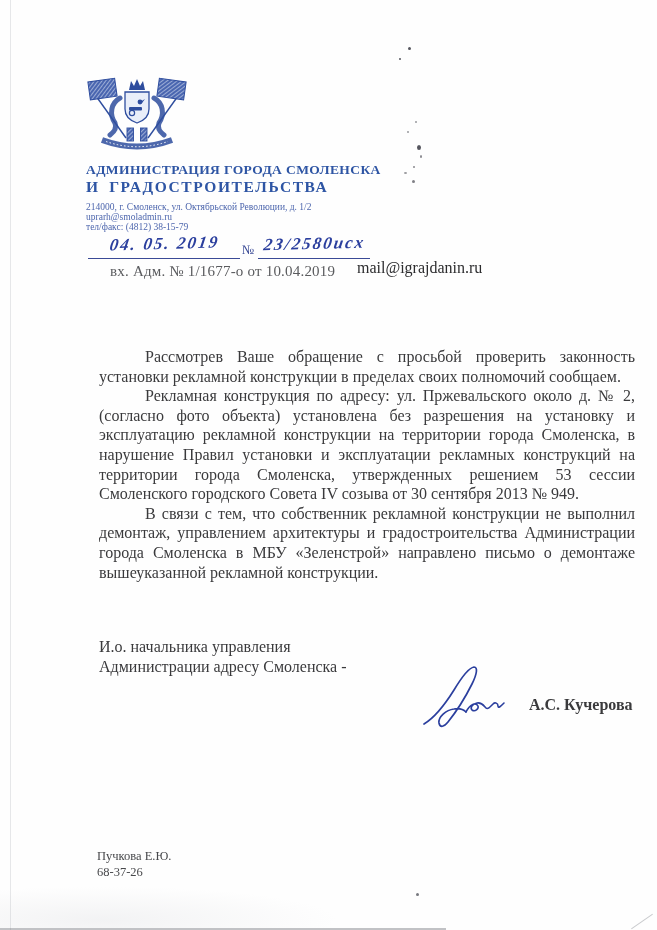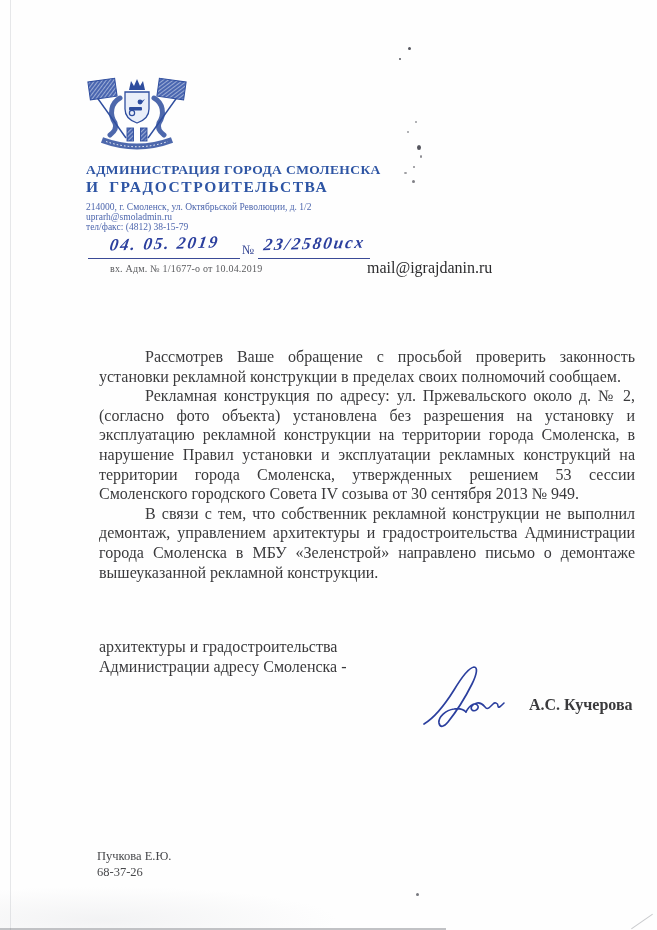--- a/index.html
+++ b/index.html
@@ -21,22 +21,22 @@
   .org1{color:#2e55a4;font-weight:bold;font-size:13.5px;letter-spacing:.4px;margin-top:4px;}
   .org2{color:#2e55a4;font-weight:bold;font-size:15.5px;letter-spacing:1.6px;word-spacing:4px;margin-top:3px;}
   .org3{color:#2e55a4;font-weight:bold;font-size:15.5px;letter-spacing:1.6px;word-spacing:4px;}
   .addr{color:#4d66ad;font-size:9.5px;margin-top:6px;}
   .addr2{color:#4d66ad;font-size:9.5px;}
   
   .ref-date{position:absolute;left:88px;top:234px;width:152px;height:24px;border-bottom:1.6px solid #3a4a96;text-align:center;}
   .ref-num{position:absolute;left:258px;top:234px;width:112px;height:24px;border-bottom:1.6px solid #3a4a96;text-align:center;}
   .hand{font-style:italic;font-weight:bold;color:#2b3f9e;font-size:17px;letter-spacing:2px;display:inline-block;transform:skewX(-10deg) rotate(-1.5deg);white-space:nowrap;}
   .num-sign{position:absolute;left:242px;top:242px;color:#3a4a96;font-size:13px;}
-  .incoming{position:absolute;left:110px;top:263px;color:#5a5b5e;font-size:10px;letter-spacing:.2px;}
-  .recipient{position:absolute;left:367px;top:259px;color:#2c2c2e;font-size:16px;}
+  .incoming{position:absolute;left:110px;top:263px;color:#5a5b5e;font-size:15px;letter-spacing:.2px;}
+  .recipient{position:absolute;left:357px;top:259px;color:#2c2c2e;font-size:16px;}
   
   .body-text{position:absolute;left:99px;top:347px;width:536px;color:#3a3a3c;
     font-size:16px;line-height:19.6px;text-align:justify;}
   .body-text p{margin:0;text-indent:46px;}
   
   .sig-block{position:absolute;left:99px;top:637px;color:#3a3a3c;font-size:16px;line-height:19.6px;}
   .sig-name{position:absolute;left:529px;top:696px;color:#3a3a3c;font-size:16px;font-weight:bold;}
   .sig-svg{position:absolute;left:420px;top:662px;}
   
   .footer{position:absolute;left:97px;top:849px;color:#47484b;font-size:12.5px;line-height:15.5px;}
@@ -116,21 +116,21 @@
 
   <div class="recipient">mail@igrajdanin.ru</div>
 
   <div class="body-text">
     <p>Рассмотрев Ваше обращение с просьбой проверить законность установки рекламной конструкции в пределах своих полномочий сообщаем.</p>
     <p>Рекламная конструкция по адресу: ул. Пржевальского около  д. № 2, (согласно фото объекта) установлена без разрешения на установку и эксплуатацию рекламной конструкции на территории города Смоленска, в нарушение Правил установки и эксплуатации рекламных конструкций на территории города Смоленска, утвержденных решением 53 сессии Смоленского городского Совета IV созыва от 30 сентября 2013 № 949.</p>
     <p>В связи с тем, что собственник рекламной конструкции не выполнил демонтаж, управлением архитектуры и градостроительства Администрации города Смоленска в МБУ «Зеленстрой» направлено письмо о демонтаже вышеуказанной рекламной конструкции.</p>
   </div>
 
   <div class="sig-block">
-    <div>архитектуры и градостроительства</div>
+    <div>И.о. начальника управления</div>
     <div>Администрации адресу Смоленска -</div>
   </div>
 
   <svg class="sig-svg" width="100" height="75" viewBox="0 0 100 75">
     <path d="M4,62 C14,56 24,44 34,28 C40,18 48,6 54,5 C58,5 57,12 52,22 C45,36 36,50 28,60 C24,65 20,66 19,61 C18,55 26,48 34,47 C40,46 44,48 46,50" fill="none" stroke="#2b3f9e" stroke-width="1.7" stroke-linecap="round"></path>
     <path d="M46,50 C50,42 56,40 58,44 C59,47 55,50 52,48 C50,46 52,42 57,41 C62,40 64,44 66,46 C68,48 71,44 73,42 C75,40 78,41 78,44 C78,47 81,44 84,41" fill="none" stroke="#2b3f9e" stroke-width="1.6" stroke-linecap="round"></path>
   </svg>
   <div class="sig-name">А.С. Кучерова</div>
 
   <div class="footer">

